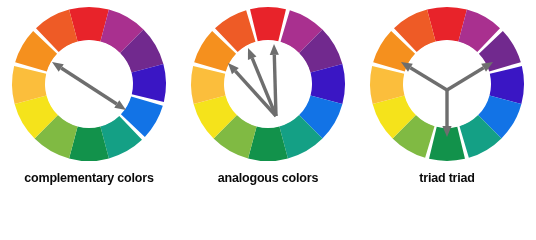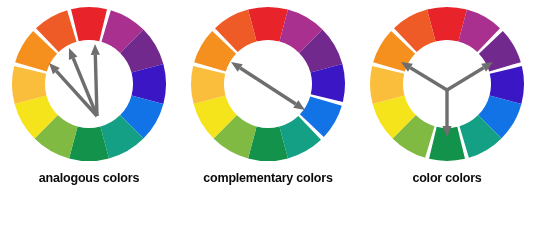--- a/index.html
+++ b/index.html
@@ -48,20 +48,44 @@
   svg { display: block; }
 </style>
 </head>
 <body>
 
 <div id="figure">
 
   <div class="wheel-panel">
     <div class="wheel-svg-wrap">
         <svg width="178" height="170" viewBox="0 0 178 170">
+          <path d="M 69.0709335271059 9.623711375741735 A 77 77 0 0 1 108.92906647289409 9.623711375741735 L 100.38803798451092 41.499263643281 A 44 44 0 0 0 77.61196201548908 41.499263643281 Z" fill="#E8232A"></path>
+          <path d="M 108.92906647289409 9.623711375741735 A 77 77 0 0 1 143.44722215136417 29.55277784863585 L 120.11269837220809 52.88730162779191 A 44 44 0 0 0 100.38803798451092 41.499263643281 Z" fill="#A9308F"></path>
+          <path d="M 143.44722215136417 29.55277784863585 A 77 77 0 0 1 163.37628862425828 64.07093352710591 L 131.50073635671902 72.61196201548908 A 44 44 0 0 0 120.11269837220809 52.88730162779191 Z" fill="#71298E"></path>
+          <path d="M 163.37628862425828 64.07093352710591 A 77 77 0 0 1 163.8724838706211 101.97529301690471 L 131.78427649749779 94.27159600965985 A 44 44 0 0 0 131.50073635671902 72.61196201548908 Z" fill="#3A16C4"></path>
+          <path d="M 162.82911958485087 105.86918154220204 A 77 77 0 0 1 144.85382656794616 137.00330232841907 L 120.91647232454065 114.28760133052518 A 44 44 0 0 0 131.1880683342005 96.4966751669726 Z" fill="#1273E6"></path>
+          <path d="M 142.00330232841907 139.85382656794616 A 77 77 0 0 1 108.92906647289409 158.37628862425828 L 100.38803798451092 126.500736356719 A 44 44 0 0 0 119.28760133052518 115.91647232454065 Z" fill="#14A085"></path>
+          <path d="M 108.92906647289409 158.37628862425828 A 77 77 0 0 1 69.0709335271059 158.37628862425828 L 77.61196201548908 126.500736356719 A 44 44 0 0 0 100.38803798451092 126.500736356719 Z" fill="#12924B"></path>
+          <path d="M 69.0709335271059 158.37628862425828 A 77 77 0 0 1 34.55277784863585 138.44722215136417 L 57.88730162779191 115.11269837220809 A 44 44 0 0 0 77.61196201548908 126.500736356719 Z" fill="#80BA43"></path>
+          <path d="M 34.55277784863585 138.44722215136417 A 77 77 0 0 1 14.623711375741749 103.92906647289412 L 46.499263643281 95.38803798451093 A 44 44 0 0 0 57.88730162779191 115.11269837220809 Z" fill="#F5E31B"></path>
+          <path d="M 14.623711375741749 103.92906647289412 A 77 77 0 0 1 14.12751612937889 66.02470698309529 L 46.21572350250223 73.72840399034017 A 44 44 0 0 0 46.499263643281 95.38803798451093 Z" fill="#FBBE3C"></path>
+          <path d="M 15.170880415149128 62.13081845779794 A 77 77 0 0 1 33.146173432053864 30.996697671580932 L 57.08352767545935 53.71239866947482 A 44 44 0 0 0 46.811931665799506 71.50332483302739 Z" fill="#F5901E"></path>
+          <path d="M 35.99669767158094 28.14617343205385 A 77 77 0 0 1 69.07093352710591 9.623711375741735 L 77.6119620154891 41.499263643281 A 44 44 0 0 0 58.71239866947482 52.083527675459344 Z" fill="#EE5B26"></path>
+          <circle cx="89" cy="84" r="43.5" fill="#ffffff"></circle>
+          <line x1="61.228574157304244" y1="67.98610215608925" x2="116.77142584269576" y2="104.01389784391075" stroke="#6e6e6e" stroke-width="3.4" stroke-linecap="butt"></line>
+          <polygon points="126,110 114.26814675924027,107.87311976423798 119.27470492615126,100.15467592358353" fill="#6e6e6e"></polygon>
+          <polygon points="52,62 63.73185324075975,64.12688023576202 58.72529507384874,71.84532407641647" fill="#6e6e6e"></polygon>
+        </svg>
+      </div>
+    <div class="wheel-caption">complementary colors</div>
+  </div>
+
+  <div class="wheel-panel">
+    <div class="wheel-svg-wrap">
+        <svg width="178" height="170" viewBox="0 0 178 170">
           <path d="M 71.02470698309529 9.12751612937889 A 77 77 0 0 1 106.97529301690471 9.127516129378904 L 99.27159600965985 41.21572350250223 A 44 44 0 0 0 78.72840399034017 41.21572350250223 Z" fill="#E8232A"></path>
           <path d="M 110.86918154220206 10.170880415149128 A 77 77 0 0 1 143.44722215136417 29.55277784863585 L 120.11269837220809 52.88730162779191 A 44 44 0 0 0 101.49667516697261 41.811931665799506 Z" fill="#A9308F"></path>
           <path d="M 143.44722215136417 29.55277784863585 A 77 77 0 0 1 163.37628862425828 64.07093352710591 L 131.50073635671902 72.61196201548908 A 44 44 0 0 0 120.11269837220809 52.88730162779191 Z" fill="#71298E"></path>
           <path d="M 163.37628862425828 64.07093352710591 A 77 77 0 0 1 163.37628862425828 103.92906647289409 L 131.50073635671902 95.38803798451092 A 44 44 0 0 0 131.50073635671902 72.61196201548908 Z" fill="#3A16C4"></path>
           <path d="M 163.37628862425828 103.92906647289409 A 77 77 0 0 1 143.44722215136417 138.44722215136414 L 120.11269837220809 115.11269837220809 A 44 44 0 0 0 131.50073635671902 95.38803798451092 Z" fill="#1273E6"></path>
           <path d="M 143.44722215136417 138.44722215136414 A 77 77 0 0 1 108.92906647289409 158.37628862425828 L 100.38803798451092 126.500736356719 A 44 44 0 0 0 120.11269837220809 115.11269837220809 Z" fill="#14A085"></path>
           <path d="M 108.92906647289409 158.37628862425828 A 77 77 0 0 1 69.0709335271059 158.37628862425828 L 77.61196201548908 126.500736356719 A 44 44 0 0 0 100.38803798451092 126.500736356719 Z" fill="#12924B"></path>
           <path d="M 69.0709335271059 158.37628862425828 A 77 77 0 0 1 34.55277784863585 138.44722215136417 L 57.88730162779191 115.11269837220809 A 44 44 0 0 0 77.61196201548908 126.500736356719 Z" fill="#80BA43"></path>
           <path d="M 34.55277784863585 138.44722215136417 A 77 77 0 0 1 14.623711375741749 103.92906647289412 L 46.499263643281 95.38803798451093 A 44 44 0 0 0 57.88730162779191 115.11269837220809 Z" fill="#F5E31B"></path>
           <path d="M 14.623711375741749 103.92906647289412 A 77 77 0 0 1 14.12751612937889 66.02470698309529 L 46.21572350250223 73.72840399034017 A 44 44 0 0 0 46.499263643281 95.38803798451093 Z" fill="#FBBE3C"></path>
@@ -76,60 +100,36 @@
           <polygon points="95,44 99.9036640746464,54.86803011787428 90.70721140464138,55.12348713648553" fill="#6e6e6e"></polygon>
         </svg>
       </div>
     <div class="wheel-caption">analogous colors</div>
   </div>
 
   <div class="wheel-panel">
     <div class="wheel-svg-wrap">
         <svg width="178" height="170" viewBox="0 0 178 170">
           <path d="M 69.0709335271059 9.623711375741735 A 77 77 0 0 1 108.92906647289409 9.623711375741735 L 100.38803798451092 41.499263643281 A 44 44 0 0 0 77.61196201548908 41.499263643281 Z" fill="#E8232A"></path>
-          <path d="M 108.92906647289409 9.623711375741735 A 77 77 0 0 1 143.44722215136417 29.55277784863585 L 120.11269837220809 52.88730162779191 A 44 44 0 0 0 100.38803798451092 41.499263643281 Z" fill="#A9308F"></path>
-          <path d="M 143.44722215136417 29.55277784863585 A 77 77 0 0 1 163.37628862425828 64.07093352710591 L 131.50073635671902 72.61196201548908 A 44 44 0 0 0 120.11269837220809 52.88730162779191 Z" fill="#71298E"></path>
-          <path d="M 163.37628862425828 64.07093352710591 A 77 77 0 0 1 163.8724838706211 101.97529301690471 L 131.78427649749779 94.27159600965985 A 44 44 0 0 0 131.50073635671902 72.61196201548908 Z" fill="#3A16C4"></path>
-          <path d="M 162.82911958485087 105.86918154220204 A 77 77 0 0 1 144.85382656794616 137.00330232841907 L 120.91647232454065 114.28760133052518 A 44 44 0 0 0 131.1880683342005 96.4966751669726 Z" fill="#1273E6"></path>
-          <path d="M 142.00330232841907 139.85382656794616 A 77 77 0 0 1 108.92906647289409 158.37628862425828 L 100.38803798451092 126.500736356719 A 44 44 0 0 0 119.28760133052518 115.91647232454065 Z" fill="#14A085"></path>
-          <path d="M 108.92906647289409 158.37628862425828 A 77 77 0 0 1 69.0709335271059 158.37628862425828 L 77.61196201548908 126.500736356719 A 44 44 0 0 0 100.38803798451092 126.500736356719 Z" fill="#12924B"></path>
-          <path d="M 69.0709335271059 158.37628862425828 A 77 77 0 0 1 34.55277784863585 138.44722215136417 L 57.88730162779191 115.11269837220809 A 44 44 0 0 0 77.61196201548908 126.500736356719 Z" fill="#80BA43"></path>
-          <path d="M 34.55277784863585 138.44722215136417 A 77 77 0 0 1 14.623711375741749 103.92906647289412 L 46.499263643281 95.38803798451093 A 44 44 0 0 0 57.88730162779191 115.11269837220809 Z" fill="#F5E31B"></path>
-          <path d="M 14.623711375741749 103.92906647289412 A 77 77 0 0 1 14.12751612937889 66.02470698309529 L 46.21572350250223 73.72840399034017 A 44 44 0 0 0 46.499263643281 95.38803798451093 Z" fill="#FBBE3C"></path>
-          <path d="M 15.170880415149128 62.13081845779794 A 77 77 0 0 1 33.146173432053864 30.996697671580932 L 57.08352767545935 53.71239866947482 A 44 44 0 0 0 46.811931665799506 71.50332483302739 Z" fill="#F5901E"></path>
-          <path d="M 35.99669767158094 28.14617343205385 A 77 77 0 0 1 69.07093352710591 9.623711375741735 L 77.6119620154891 41.499263643281 A 44 44 0 0 0 58.71239866947482 52.083527675459344 Z" fill="#EE5B26"></path>
-          <circle cx="89" cy="84" r="43.5" fill="#ffffff"></circle>
-          <line x1="61.228574157304244" y1="67.98610215608925" x2="116.77142584269576" y2="104.01389784391075" stroke="#6e6e6e" stroke-width="3.4" stroke-linecap="butt"></line>
-          <polygon points="126,110 114.26814675924027,107.87311976423798 119.27470492615126,100.15467592358353" fill="#6e6e6e"></polygon>
-          <polygon points="52,62 63.73185324075975,64.12688023576202 58.72529507384874,71.84532407641647" fill="#6e6e6e"></polygon>
-        </svg>
-      </div>
-    <div class="wheel-caption">complementary colors</div>
-  </div>
-
-  <div class="wheel-panel">
-    <div class="wheel-svg-wrap">
-        <svg width="178" height="170" viewBox="0 0 178 170">
-          <path d="M 69.0709335271059 9.623711375741735 A 77 77 0 0 1 108.92906647289409 9.623711375741735 L 100.38803798451092 41.499263643281 A 44 44 0 0 0 77.61196201548908 41.499263643281 Z" fill="#E8232A"></path>
           <path d="M 108.92906647289409 9.623711375741735 A 77 77 0 0 1 142.00330232841907 28.14617343205385 L 119.28760133052518 52.083527675459344 A 44 44 0 0 0 100.38803798451092 41.499263643281 Z" fill="#A9308F"></path>
           <path d="M 144.85382656794616 30.996697671580947 A 77 77 0 0 1 162.82911958485087 62.13081845779796 L 131.1880683342005 71.5033248330274 A 44 44 0 0 0 120.91647232454065 53.71239866947483 Z" fill="#71298E"></path>
           <path d="M 163.8724838706211 66.02470698309529 A 77 77 0 0 1 163.37628862425828 103.92906647289409 L 131.50073635671902 95.38803798451092 A 44 44 0 0 0 131.78427649749779 73.72840399034015 Z" fill="#3A16C4"></path>
           <path d="M 163.37628862425828 103.92906647289409 A 77 77 0 0 1 143.44722215136417 138.44722215136414 L 120.11269837220809 115.11269837220809 A 44 44 0 0 0 131.50073635671902 95.38803798451092 Z" fill="#1273E6"></path>
           <path d="M 143.44722215136417 138.44722215136414 A 77 77 0 0 1 110.86918154220206 157.82911958485087 L 101.49667516697261 126.1880683342005 A 44 44 0 0 0 120.11269837220809 115.11269837220809 Z" fill="#14A085"></path>
           <path d="M 106.97529301690471 158.8724838706211 A 77 77 0 0 1 71.02470698309529 158.87248387062112 L 78.72840399034017 126.78427649749777 A 44 44 0 0 0 99.27159600965985 126.78427649749777 Z" fill="#12924B"></path>
           <path d="M 67.13081845779796 157.82911958485087 A 77 77 0 0 1 34.55277784863585 138.44722215136417 L 57.88730162779191 115.11269837220809 A 44 44 0 0 0 76.5033248330274 126.1880683342005 Z" fill="#80BA43"></path>
           <path d="M 34.55277784863585 138.44722215136417 A 77 77 0 0 1 14.623711375741749 103.92906647289412 L 46.499263643281 95.38803798451093 A 44 44 0 0 0 57.88730162779191 115.11269837220809 Z" fill="#F5E31B"></path>
           <path d="M 14.623711375741749 103.92906647289412 A 77 77 0 0 1 14.12751612937889 66.02470698309529 L 46.21572350250223 73.72840399034017 A 44 44 0 0 0 46.499263643281 95.38803798451093 Z" fill="#FBBE3C"></path>
           <path d="M 15.170880415149128 62.13081845779794 A 77 77 0 0 1 33.146173432053864 30.996697671580932 L 57.08352767545935 53.71239866947482 A 44 44 0 0 0 46.811931665799506 71.50332483302739 Z" fill="#F5901E"></path>
           <path d="M 35.99669767158094 28.14617343205385 A 77 77 0 0 1 69.07093352710591 9.623711375741735 L 77.6119620154891 41.499263643281 A 44 44 0 0 0 58.71239866947482 52.083527675459344 Z" fill="#EE5B26"></path>
           <circle cx="89" cy="84" r="43.5" fill="#ffffff"></circle>
           <line x1="89" y1="90" x2="125.60381588824117" y2="67.7194164158532" stroke="#6e6e6e" stroke-width="3.4" stroke-linecap="butt"></line>
           <polygon points="135,62 127.9955718439616,71.64872977167963 123.21205993252075,63.79010306002679" fill="#6e6e6e"></polygon>
           <line x1="89" y1="90" x2="52.39618411175883" y2="67.7194164158532" stroke="#6e6e6e" stroke-width="3.4" stroke-linecap="butt"></line>
           <polygon points="43,62 54.787940067479255,63.79010306002679 50.0044281560384,71.64872977167963" fill="#6e6e6e"></polygon>
           <line x1="89" y1="90" x2="89" y2="126" stroke="#6e6e6e" stroke-width="3.4" stroke-linecap="butt"></line>
           <polygon points="89,137 84.4,126 93.6,126" fill="#6e6e6e"></polygon>
         </svg>
       </div>
-    <div class="wheel-caption">color colors</div>
+    <div class="wheel-caption">triad triad</div>
   </div>
 
 </div>
 
 </body></html>

